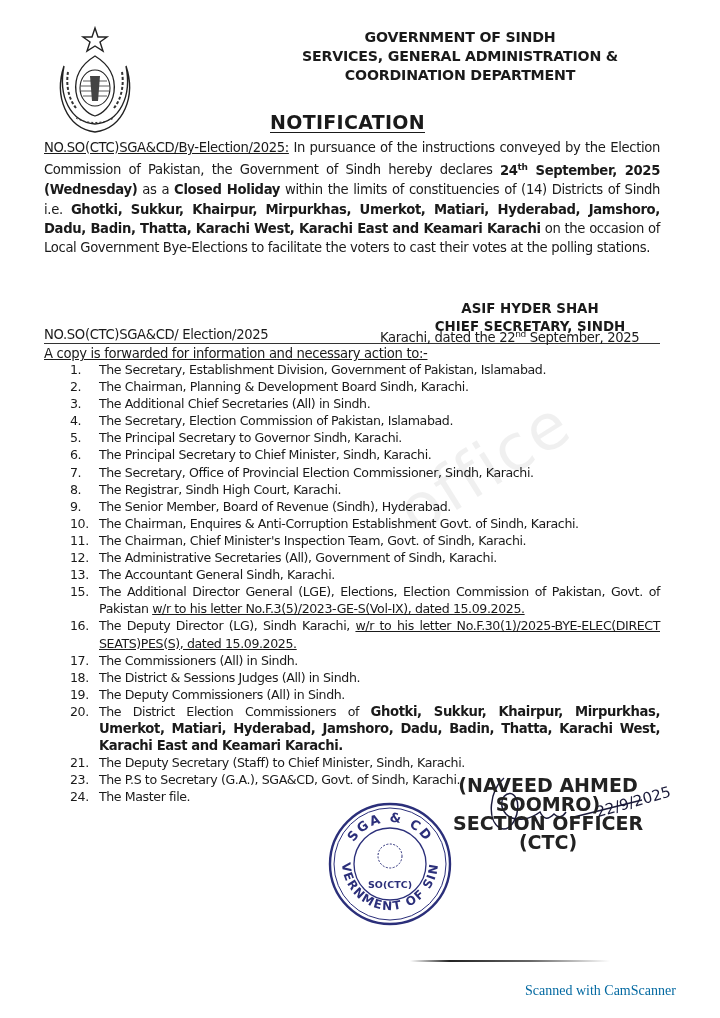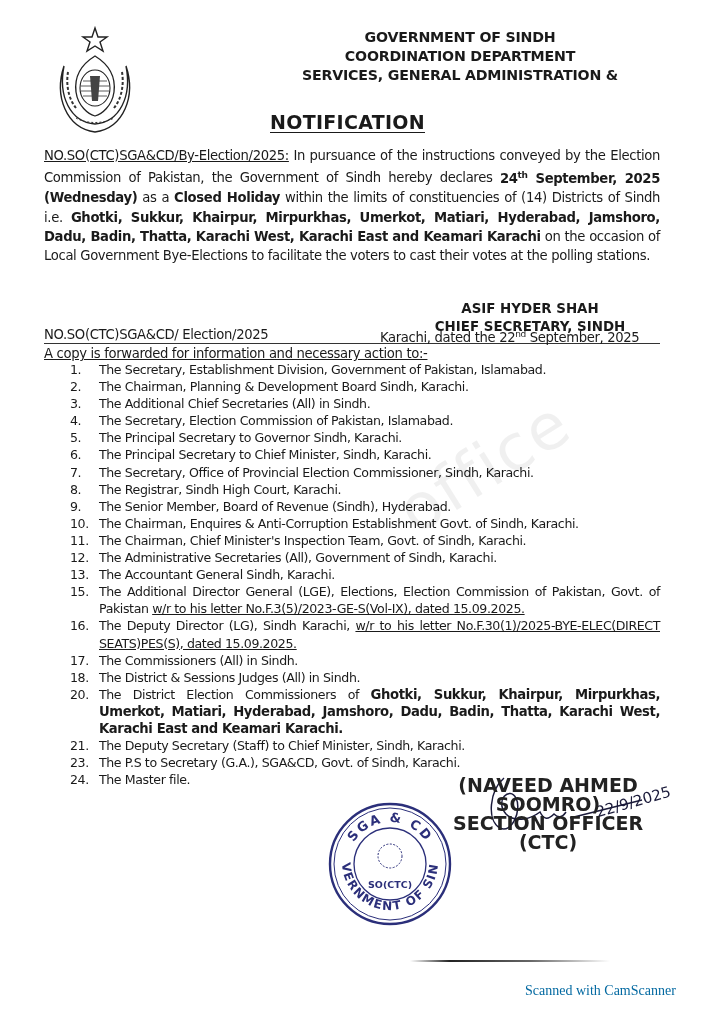--- a/index.html
+++ b/index.html
@@ -6,21 +6,21 @@
   body {
     width: 720px; height: 1018px; position: relative; overflow: hidden;
     font-family: "DejaVu Sans", sans-serif; color: #1a1a1a;
   }
   .page { position: absolute; left: 0; top: 0; width: 720px; height: 1018px; border-radius: 18px; }
   .emblem { position: absolute; left: 52px; top: 26px; width: 86px; height: 110px; }
   .header { position: absolute; left: 270px; top: 28px; width: 380px; text-align: center;
             font-weight: bold; font-size: 14.2px; line-height: 19px; letter-spacing: -0.2px; }
   .title { position: absolute; left: 270px; top: 111px; font-weight: bold; font-size: 19px;
            text-decoration: underline; text-underline-offset: 3px; letter-spacing: 0.3px; }
-  .para { position: absolute; left: 44px; top: 146px; width: 616px; font-size: 13.2px;
+  .para { position: absolute; left: 44px; top: 138px; width: 616px; font-size: 13.2px;
           line-height: 19.4px; text-align: justify; letter-spacing: -0.35px; }
   .para b { font-weight: bold; }
   .u { text-decoration: underline; }
   .sig1 { position: absolute; left: 420px; top: 300px; width: 220px; text-align: center;
           font-weight: bold; font-size: 13.4px; line-height: 18px; }
   .refline { position: absolute; left: 44px; top: 326px; width: 616px; font-size: 13.2px;
              line-height: 17px; letter-spacing: -0.35px; border-bottom: 1.2px solid #333; height: 17px; }
   .refline .l { position: absolute; left: 0; }
   .refline .r { position: absolute; left: 336px; }
   .fwd { position: absolute; left: 44px; top: 345px; font-size: 13.2px; line-height: 17px;
@@ -55,22 +55,22 @@
     <line x1="29" y1="60" x2="57" y2="60" stroke="#333" stroke-width="0.8"></line>
     <line x1="29" y1="65" x2="57" y2="65" stroke="#333" stroke-width="0.8"></line>
     <line x1="31" y1="70" x2="55" y2="70" stroke="#333" stroke-width="0.8"></line>
     <path d="M38,50 L48,50 L46,75 L40,75 Z" fill="#444"></path>
     <path d="M16,46 C14,58 16,72 24,82 M70,46 C72,58 70,72 62,82" fill="none" stroke="#333" stroke-width="2" stroke-dasharray="3,2"></path>
     <path d="M24,92 C34,98 52,98 62,92" fill="none" stroke="#333" stroke-width="1" stroke-dasharray="2,2"></path>
   </svg>
 
   <div class="header">
     <div>GOVERNMENT OF SINDH</div>
+    <div>SERVICES, GENERAL ADMINISTRATION &amp;</div>
     <div>COORDINATION DEPARTMENT</div>
-    <div>SERVICES, GENERAL ADMINISTRATION &amp;</div>
   </div>
 
   <div class="title">NOTIFICATION</div>
 
   <div class="para"><span class="u">NO.SO(CTC)SGA&amp;CD/By-Election/2025:</span><span> In pursuance of the instructions conveyed by the Election Commission of Pakistan, the Government of Sindh hereby declares </span><b><span>24</span><sup style="font-size:9px">th</sup><span> September, 2025 (Wednesday)</span></b><span> as a </span><b>Closed Holiday</b><span> within the limits of constituencies of (14) Districts of Sindh i.e. </span><b>Ghotki, Sukkur, Khairpur, Mirpurkhas, Umerkot, Matiari, Hyderabad, Jamshoro, Dadu, Badin, Thatta, Karachi West, Karachi East and Keamari Karachi</b><span> on the occasion of Local Government Bye-Elections to facilitate the voters to cast their votes at the polling stations.</span></div>
 
   <div class="sig1">
     <div>ASIF HYDER SHAH</div>
     <div>CHIEF SECRETARY, SINDH</div>
   </div>
@@ -93,20 +93,21 @@
     <li><span class="n">8.</span><span>The Registrar, Sindh High Court, Karachi.</span></li>
     <li><span class="n">9.</span><span>The Senior Member, Board of Revenue (Sindh), Hyderabad.</span></li>
     <li><span class="n">10.</span><span>The Chairman, Enquires &amp; Anti-Corruption Establishment Govt. of Sindh, Karachi.</span></li>
     <li><span class="n">11.</span><span>The Chairman, Chief Minister's Inspection Team, Govt. of Sindh, Karachi.</span></li>
     <li><span class="n">12.</span><span>The Administrative Secretaries (All), Government of Sindh, Karachi.</span></li>
     <li><span class="n">13.</span><span>The Accountant General Sindh, Karachi.</span></li>
     <li><span class="n">15.</span><span>The Additional Director General (LGE), Elections, Election Commission of Pakistan, Govt. of Pakistan </span><span class="u">w/r to his letter No.F.3(5)/2023-GE-S(Vol-IX), dated 15.09.2025.</span></li>
     <li><span class="n">16.</span><span>The Deputy Director (LG), Sindh Karachi, </span><span class="u">w/r to his letter No.F.30(1)/2025-BYE-ELEC(DIRECT SEATS)PES(S), dated 15.09.2025.</span></li>
     <li><span class="n">17.</span><span>The Commissioners (All) in Sindh.</span></li>
     <li><span class="n">18.</span><span>The District &amp; Sessions Judges (All) in Sindh.</span></li>
+    <li><span class="n">19.</span><span>The Deputy Commissioners (All) in Sindh.</span></li>
     <li class="bold-tail"><span class="n">20.</span><span>The District Election Commissioners of </span><b>Ghotki, Sukkur, Khairpur, Mirpurkhas, Umerkot, Matiari, Hyderabad, Jamshoro, Dadu, Badin, Thatta, Karachi West, Karachi East and Keamari Karachi.</b></li>
     <li><span class="n">21.</span><span>The Deputy Secretary (Staff) to Chief Minister, Sindh, Karachi.</span></li>
     <li><span class="n">23.</span><span>The P.S to Secretary (G.A.), SGA&amp;CD, Govt. of Sindh, Karachi.</span></li>
     <li><span class="n">24.</span><span>The Master file.</span></li>
   </ul>
 
   <div class="watermark">office</div>
 
   <svg class="sign-scribble" viewBox="0 0 200 70">
     <path d="M22,8 C8,20 4,50 18,58 C30,64 40,40 34,28 C28,16 12,30 24,44 C34,54 50,48 58,42 C62,50 66,50 72,44 C76,48 80,48 84,42" fill="none" stroke="#1a1a3a" stroke-width="1.5"></path>

